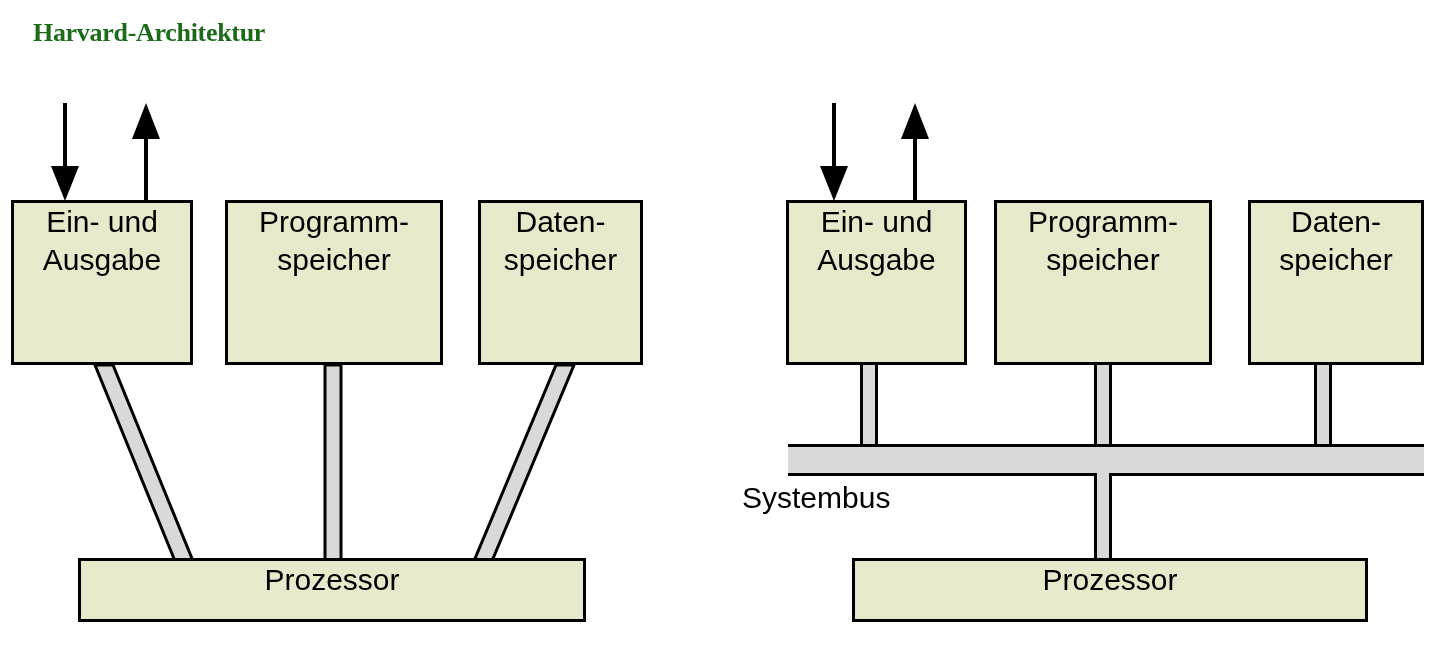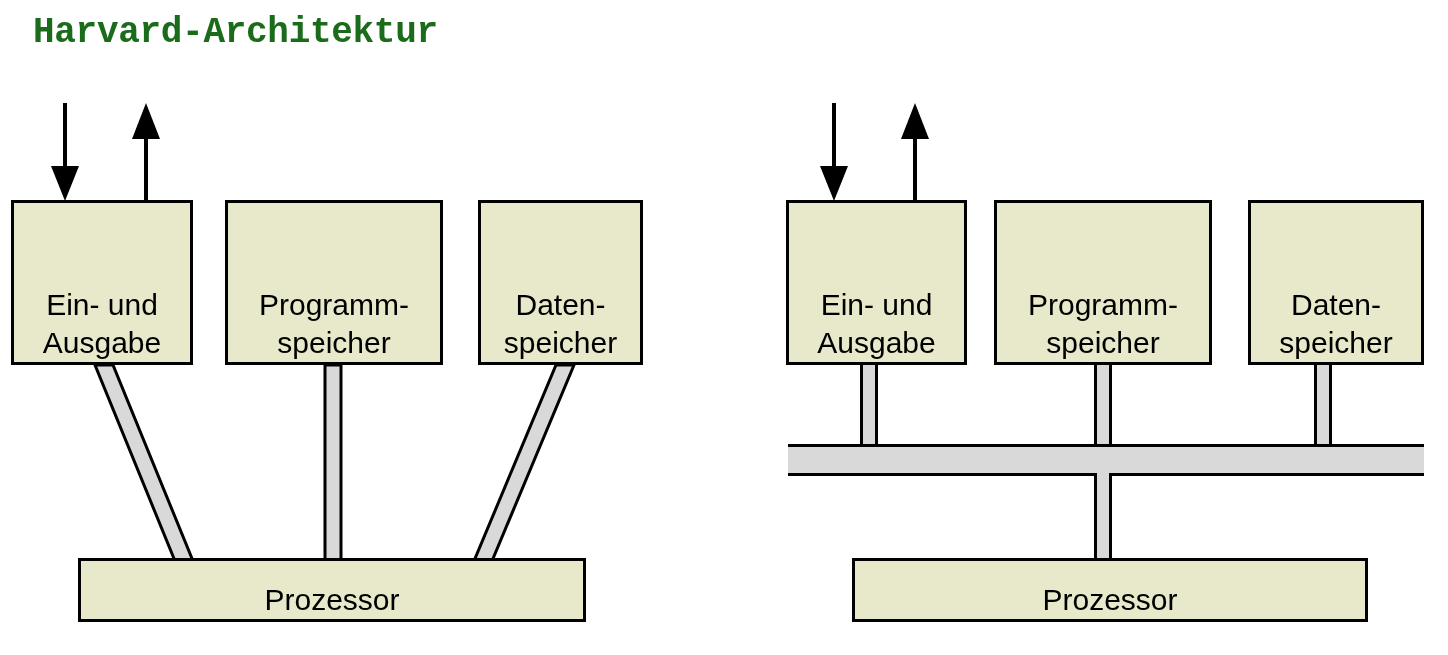--- a/index.html
+++ b/index.html
@@ -13,34 +13,34 @@
   #canvas {
     position: relative;
     width: 1448px;
     height: 655px;
     background: #ffffff;
     overflow: hidden;
   }
   .title {
     position: absolute;
     color: #1a6b1a;
-    font-family: Liberation Mono, monospace;
+    font-family: Liberation Serif, serif;
     font-weight: bold;
-    font-size: 36px;
+    font-size: 26px;
     line-height: 38px;
     white-space: pre;
     letter-spacing: -0.3px;
   }
   .box {
     position: absolute;
     background: #e8e8ca;
     border: 3px solid #000000;
     box-sizing: border-box;
     display: flex;
-    align-items: flex-end;
+    align-items: flex-start;
     justify-content: center;
     text-align: center;
     color: #000000;
     font-family: "Liberation Sans", sans-serif;
     font-size: 30px;
     line-height: 38px;
     white-space: pre-line;
   }
   .box-label {
     display: block;
@@ -130,20 +130,21 @@
     <span class="box-label">Prozessor</span>
   </div>
 
 
   <div class="vconn" style="left:860px; top:363px; width:18px; height:84px;"></div>
   <div class="vconn" style="left:1094px; top:363px; width:18px; height:84px;"></div>
   <div class="vconn" style="left:1314px; top:363px; width:18px; height:84px;"></div>
 
   <div class="bus" style="left:788px; top:444px; width:636px; height:32px;"></div>
 
+  <div class="bus-label" style="left:742px; top:481px;">Systembus</div>
 
   <div class="vconn" style="left:1094px; top:473px; width:18px; height:87px;"></div>
 
   <div class="box" style="left:786px; top:200px; width:181px; height:165px;">
     <span class="box-label">Ein- und
 Ausgabe</span>
   </div>
 
   <div class="box" style="left:994px; top:200px; width:218px; height:165px;">
     <span class="box-label">Programm-

